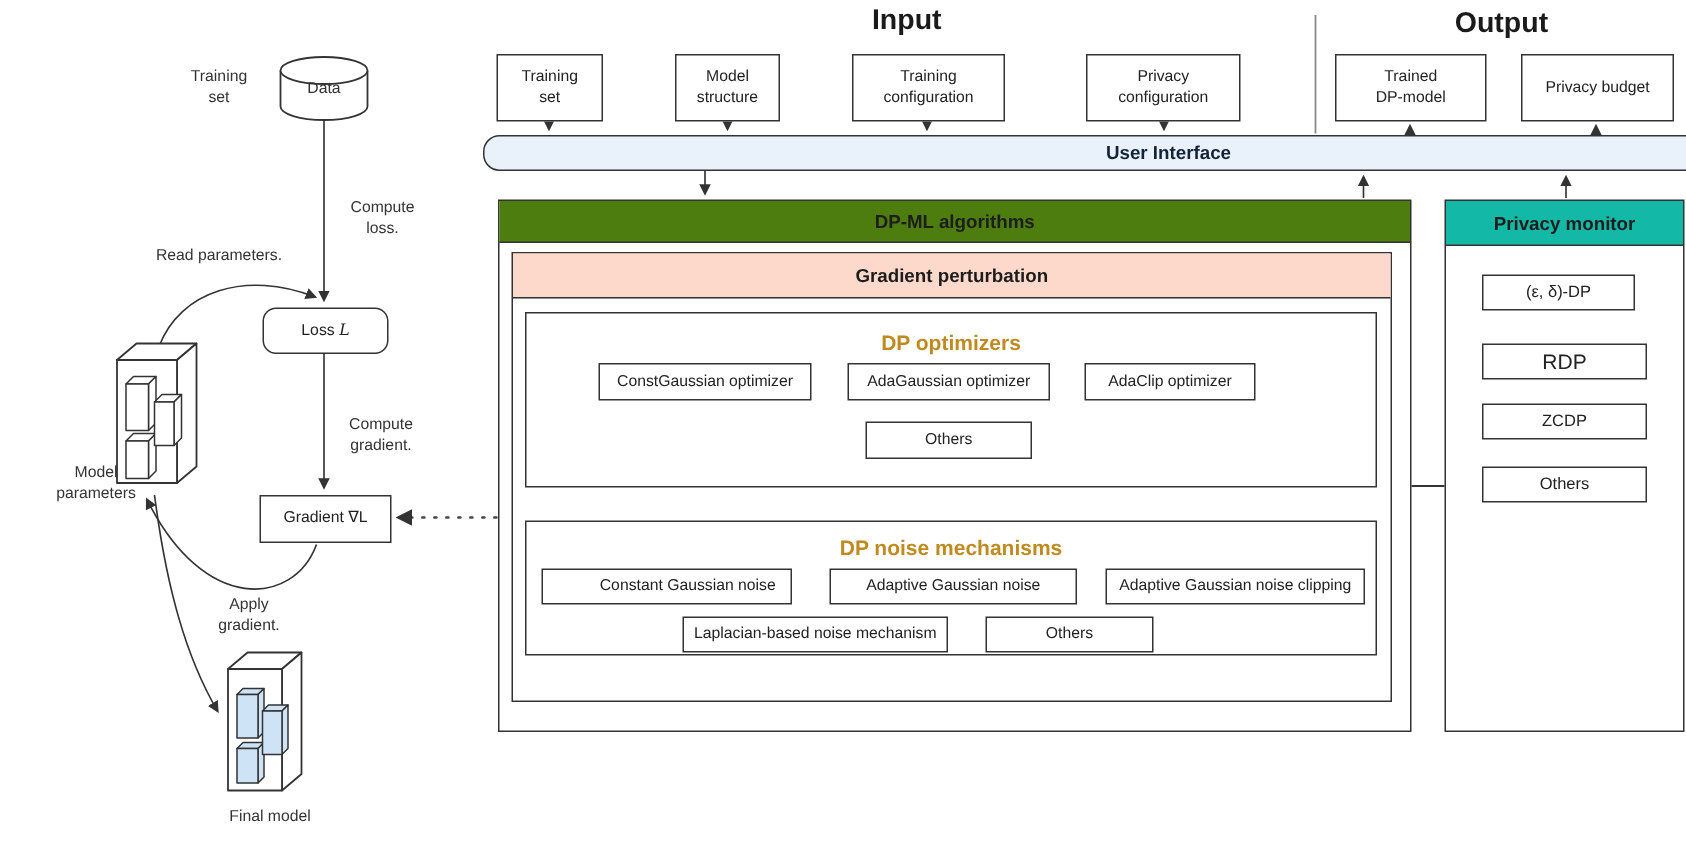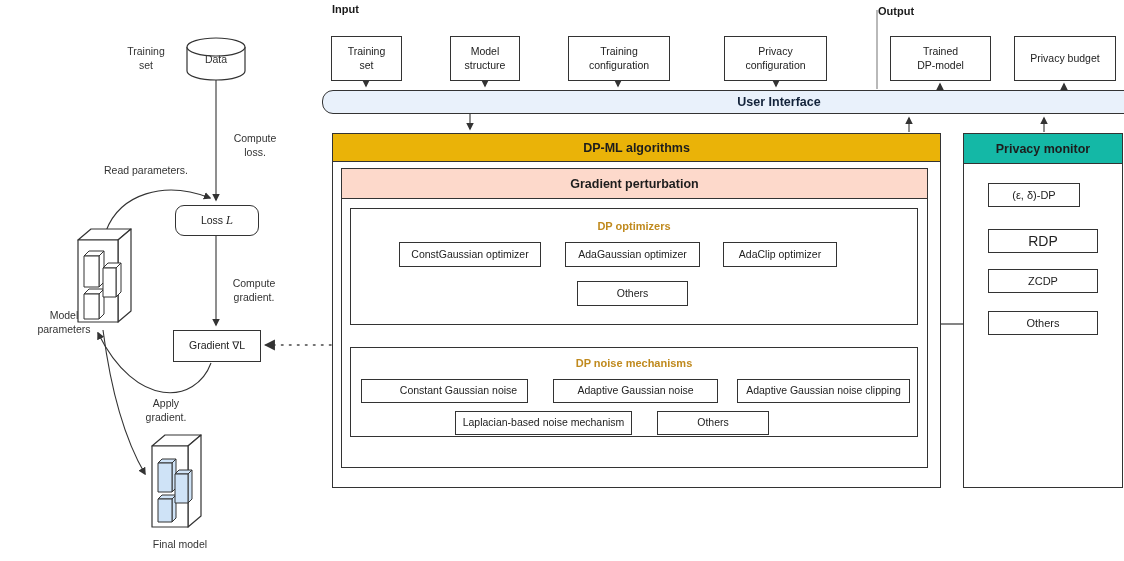--- a/index.html
+++ b/index.html
@@ -13,40 +13,40 @@
     text-align:center;white-space:pre-line;
   }
   .lbl.left1{white-space:nowrap;}
   .box{
     position:absolute;z-index:2;background:#fff;border:1.1px solid #333;
     display:flex;align-items:center;justify-content:center;text-align:center;
     font-size:10.5px;line-height:1.3;color:#222;white-space:pre-line;box-sizing:border-box;
   }
   .rounded{border-radius:9px;}
   .big-title{
-    position:absolute;z-index:2;font-size:11px;font-weight:700;color:#1a1a1a;
-    text-align:left;
+    position:absolute;z-index:2;font-size:19px;font-weight:700;color:#1a1a1a;
+    text-align:center;
   }
   .ui-bar{
     position:absolute;z-index:2;background:#e9f1fb;border:1.2px solid #333;
     display:flex;align-items:center;justify-content:center;
     font-size:12.5px;font-weight:700;color:#13233a;box-sizing:border-box;
   }
   .frame{position:absolute;z-index:1;border:1.6px solid #333;box-sizing:border-box;background:transparent;}
   .frame-thin{position:absolute;z-index:1;border:1.2px solid #333;box-sizing:border-box;background:#fff;}
   .hdr{
     width:100%;display:flex;align-items:center;justify-content:center;
     font-size:12.5px;font-weight:700;color:#1d1d1d;box-sizing:border-box;
     border-bottom:1.4px solid #333;
   }
-  .hdr-dpml{height:28px;background:#eab308;}
+  .hdr-dpml{height:28px;background:#4d7c0f;}
   .hdr-gp{height:30px;background:#fdd9cb;}
   .hdr-pm{height:30px;background:#14b8a6;}
   .gold{
-    position:absolute;z-index:2;font-size:11px;font-weight:700;color:#c08a1e;
+    position:absolute;z-index:2;font-size:14px;font-weight:700;color:#c08a1e;
     text-align:center;
   }
   .loss-sym{font-style:italic;font-family:"DejaVu Serif",serif;margin-left:3px;}
 </style>
 </head>
 <body>
 
 <div class="stage">
 
   <svg class="overlay" width="1124" height="561" viewBox="0 0 1124 561">
@@ -184,18 +184,18 @@
   <div class="box" style="left:361px;top:379px;width:167px;height:24px;padding-left:28px;">Constant Gaussian noise</div>
   <div class="box" style="left:553px;top:379px;width:165px;height:24px;">Adaptive Gaussian noise</div>
   <div class="box" style="left:737px;top:379px;width:173px;height:24px;">Adaptive Gaussian noise clipping</div>
   <div class="box" style="left:455px;top:411px;width:177px;height:24px;">Laplacian-based noise mechanism</div>
   <div class="box" style="left:657px;top:411px;width:112px;height:24px;">Others</div>
 
   <div class="frame" style="left:963px;top:133px;width:160px;height:355px;">
     <div class="hdr hdr-pm">Privacy monitor</div>
   </div>
 
-  <div class="box" style="left:988px;top:183px;width:92px;height:24px;font-size:11px;">(ε, δ)-DP</div>
+  <div class="box" style="left:988px;top:183px;width:102px;height:24px;font-size:11px;">(ε, δ)-DP</div>
   <div class="box" style="left:988px;top:229px;width:110px;height:24px;font-size:14px;">RDP</div>
   <div class="box" style="left:988px;top:269px;width:110px;height:24px;font-size:11px;">ZCDP</div>
   <div class="box" style="left:988px;top:311px;width:110px;height:24px;font-size:11px;">Others</div>
 
 </div>
 
 </body></html>

